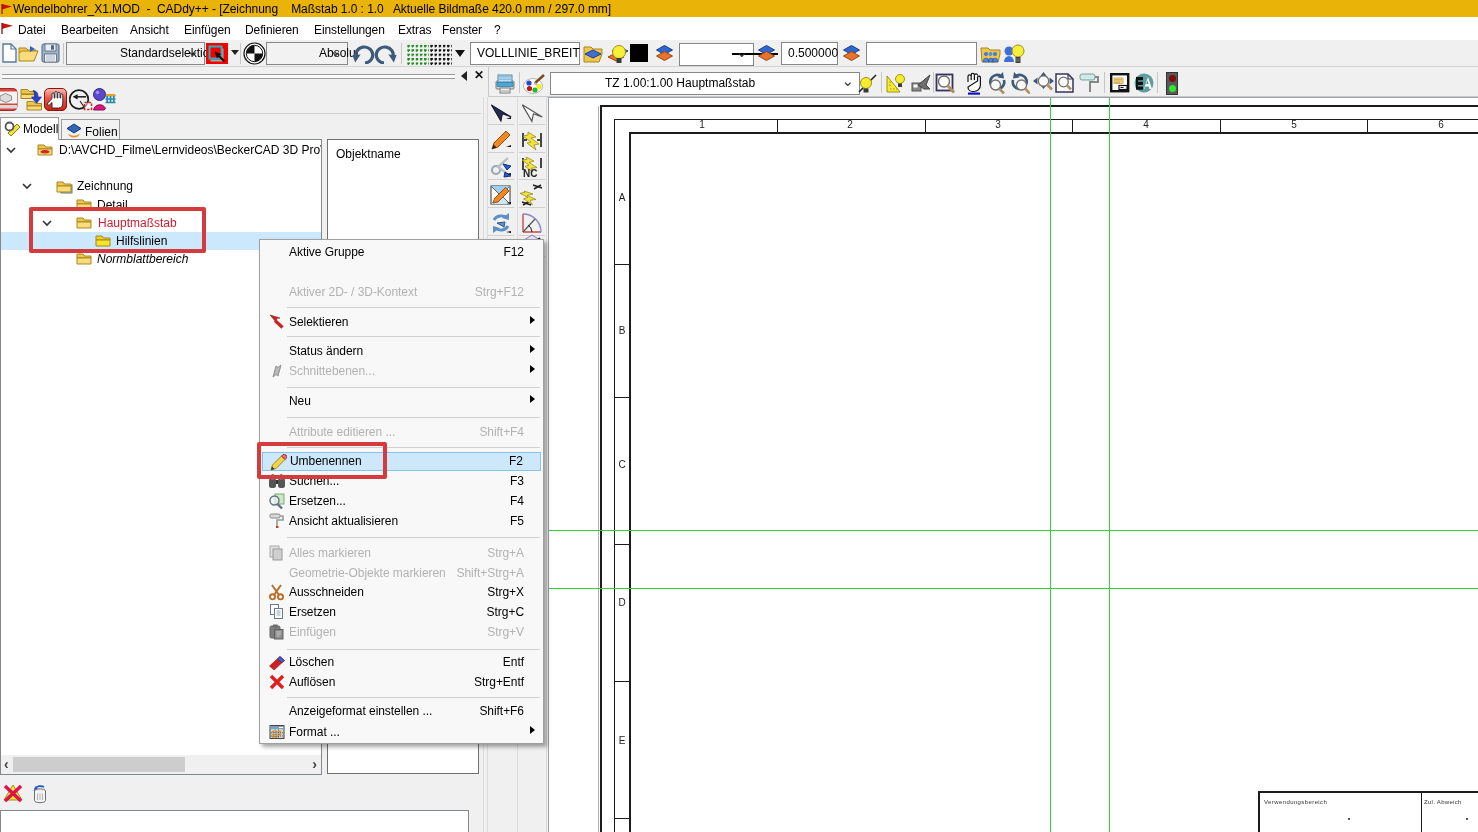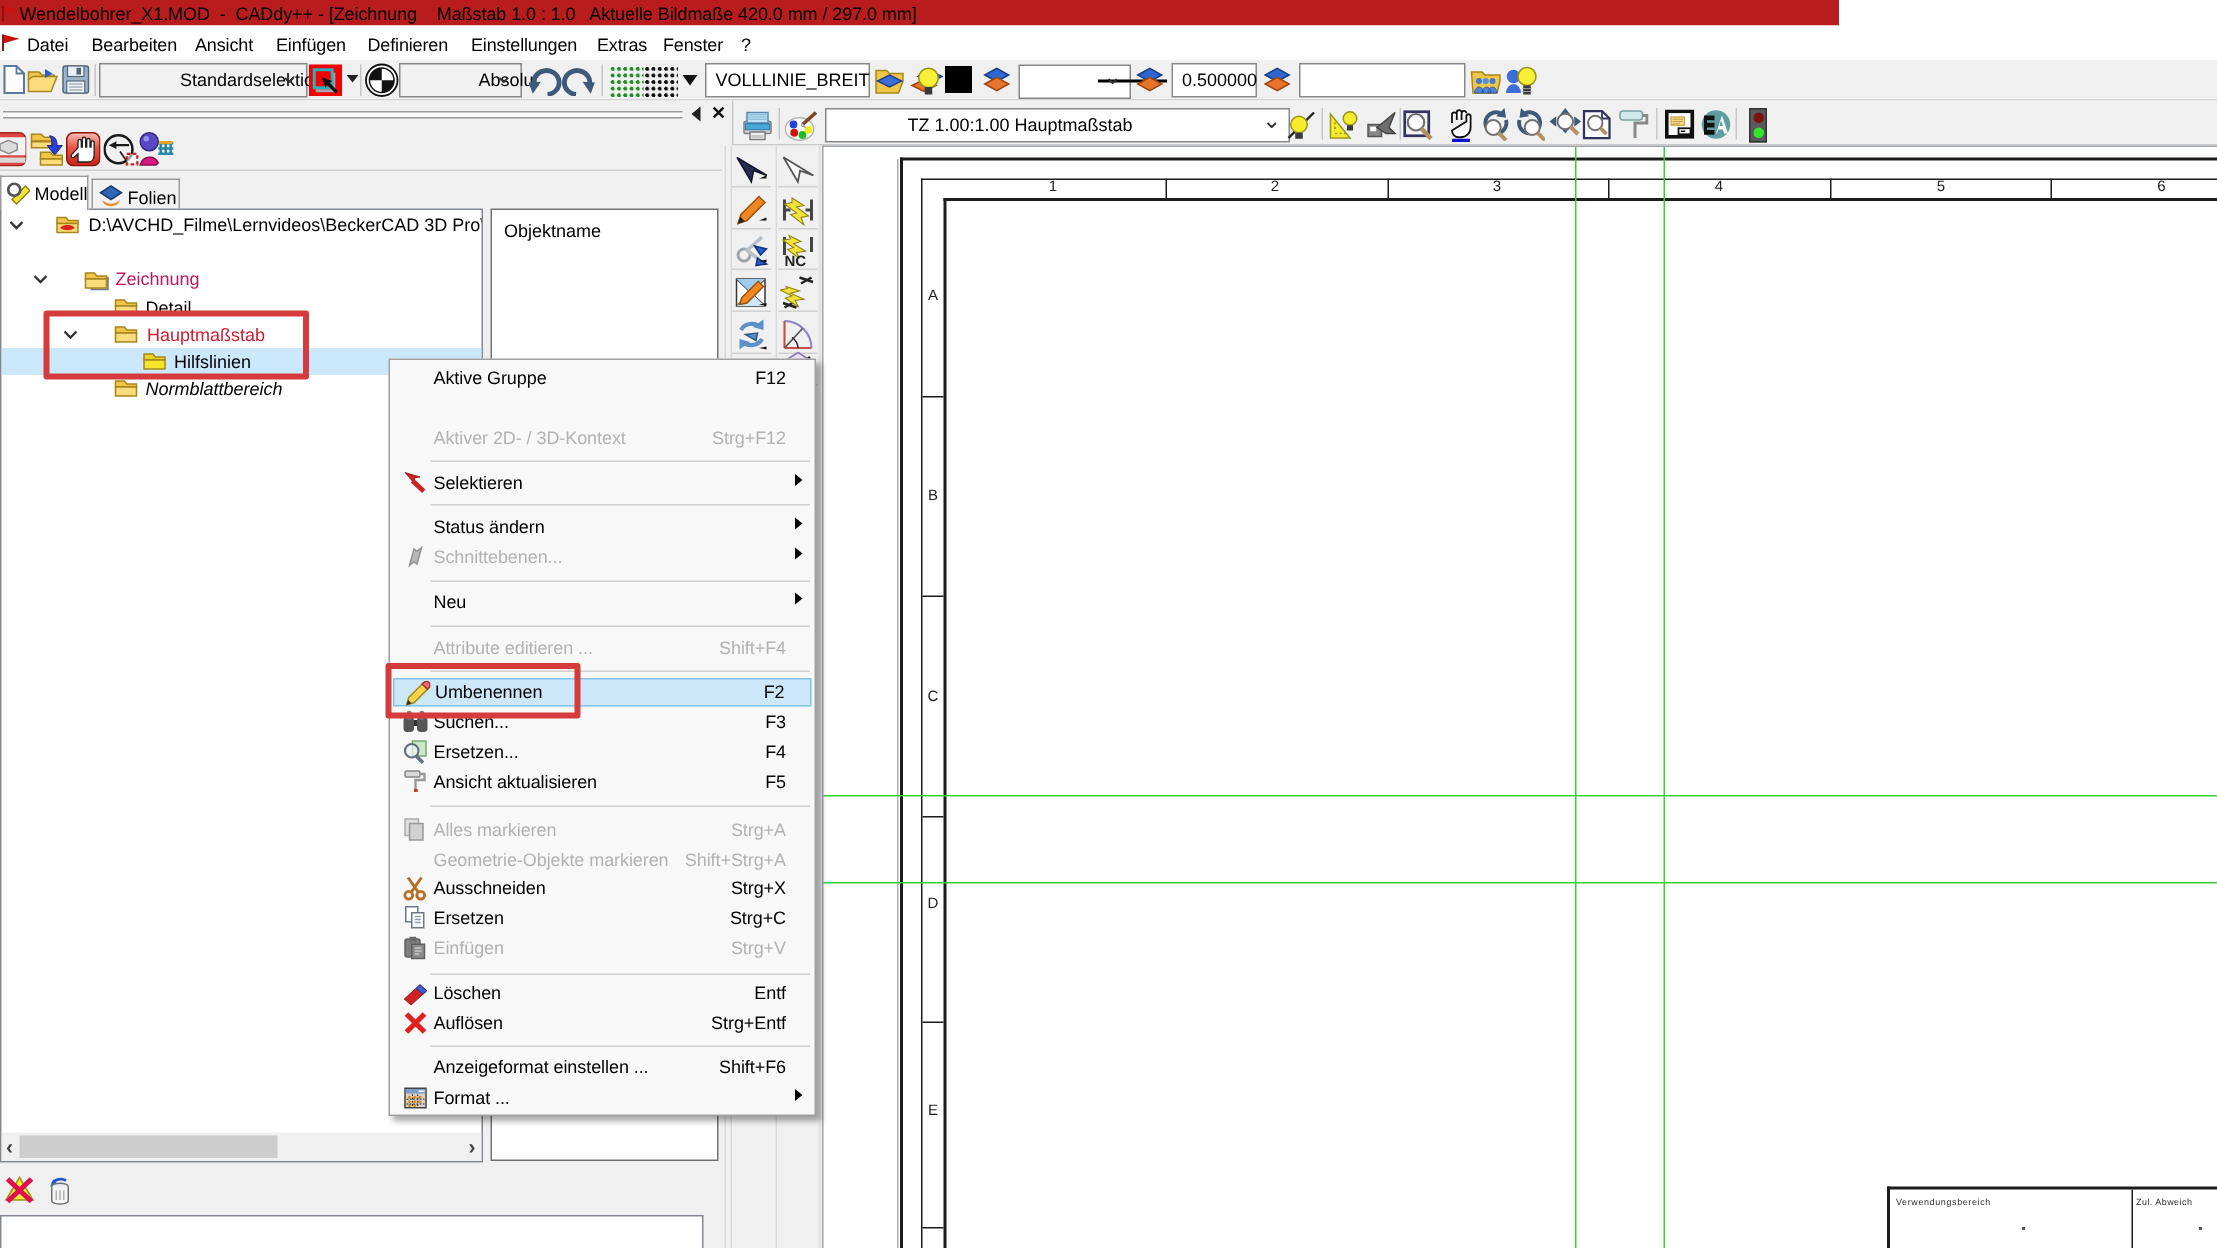--- a/index.html
+++ b/index.html
@@ -2,21 +2,21 @@
 <html><head>
 <meta charset="utf-8">
 <style>
   * { margin:0; padding:0; box-sizing:border-box; }
   html,body { width:1478px; height:832px; overflow:hidden; background:#fff;
     font-family:"Liberation Sans", sans-serif; }
   .abs { position:absolute; }
   body { position:relative; }
 
   
-  #titlebar { left:0; top:0; width:1226px; height:17px; background:#b91c1c; }
+  #titlebar { left:0; top:0; width:1478px; height:17px; background:#eab308; }
   #titletext { left:13px; top:2px; font-size:12px; letter-spacing:-0.05px; color:#000; white-space:pre; }
 
   
   #menubar { left:0; top:17px; width:1478px; height:23px; background:#fff; }
   .mitem { position:absolute; top:6px; font-size:12px; letter-spacing:-0.1px; color:#000; }
 
   
   #toolbar1 { left:0; top:40px; width:1478px; height:27px; background:#f0f0f0;
     border-bottom:1px solid #d4d4d4; }
 
@@ -259,21 +259,21 @@
       </div>
       <div class="trow" style="top:37px;">
         <svg class="chev" style="left:21px;" width="10" height="18">
           <path d="M1,7 l4,4 4,-4" fill="none" stroke="#333" stroke-width="1.6"></path>
         </svg>
         <svg class="abs" style="left:55px; top:2px;" width="17" height="15">
           <rect x="5" y="6" width="11" height="8" fill="#b8c4ce" stroke="#6a7a88"></rect>
           <path d="M1,3 h6 l1.5,2 h6.5 v2 h-14 z" fill="#f0c64a" stroke="#a7871c"></path>
           <path d="M1,7 h14 v6 h-14 z" fill="#fadc7d" stroke="#a7871c"></path>
         </svg>
-        <span class="tlbl" style="left:76px; color:#be185d;">Zeichnung</span>
+        <span class="tlbl" style="left:76px; color:#000000;">Zeichnung</span>
       </div>
       <div class="trow" style="top:56px;">
         <svg class="abs" style="left:75px; top:2px;" width="16" height="14">
           <path d="M1,2 h6 l1.5,2 h6.5 v2 h-14 z" fill="#f0c64a" stroke="#a7871c"></path>
           <path d="M1,6 h14 v6 h-14 z" fill="#fadc7d" stroke="#a7871c"></path>
         </svg>
         <span class="tlbl" style="left:96px;">Detail</span>
       </div>
       <div class="trow" style="top:92px; background:#cbe8fc; width:320px;">
         <svg class="abs" style="left:94px; top:2px;" width="16" height="14">

